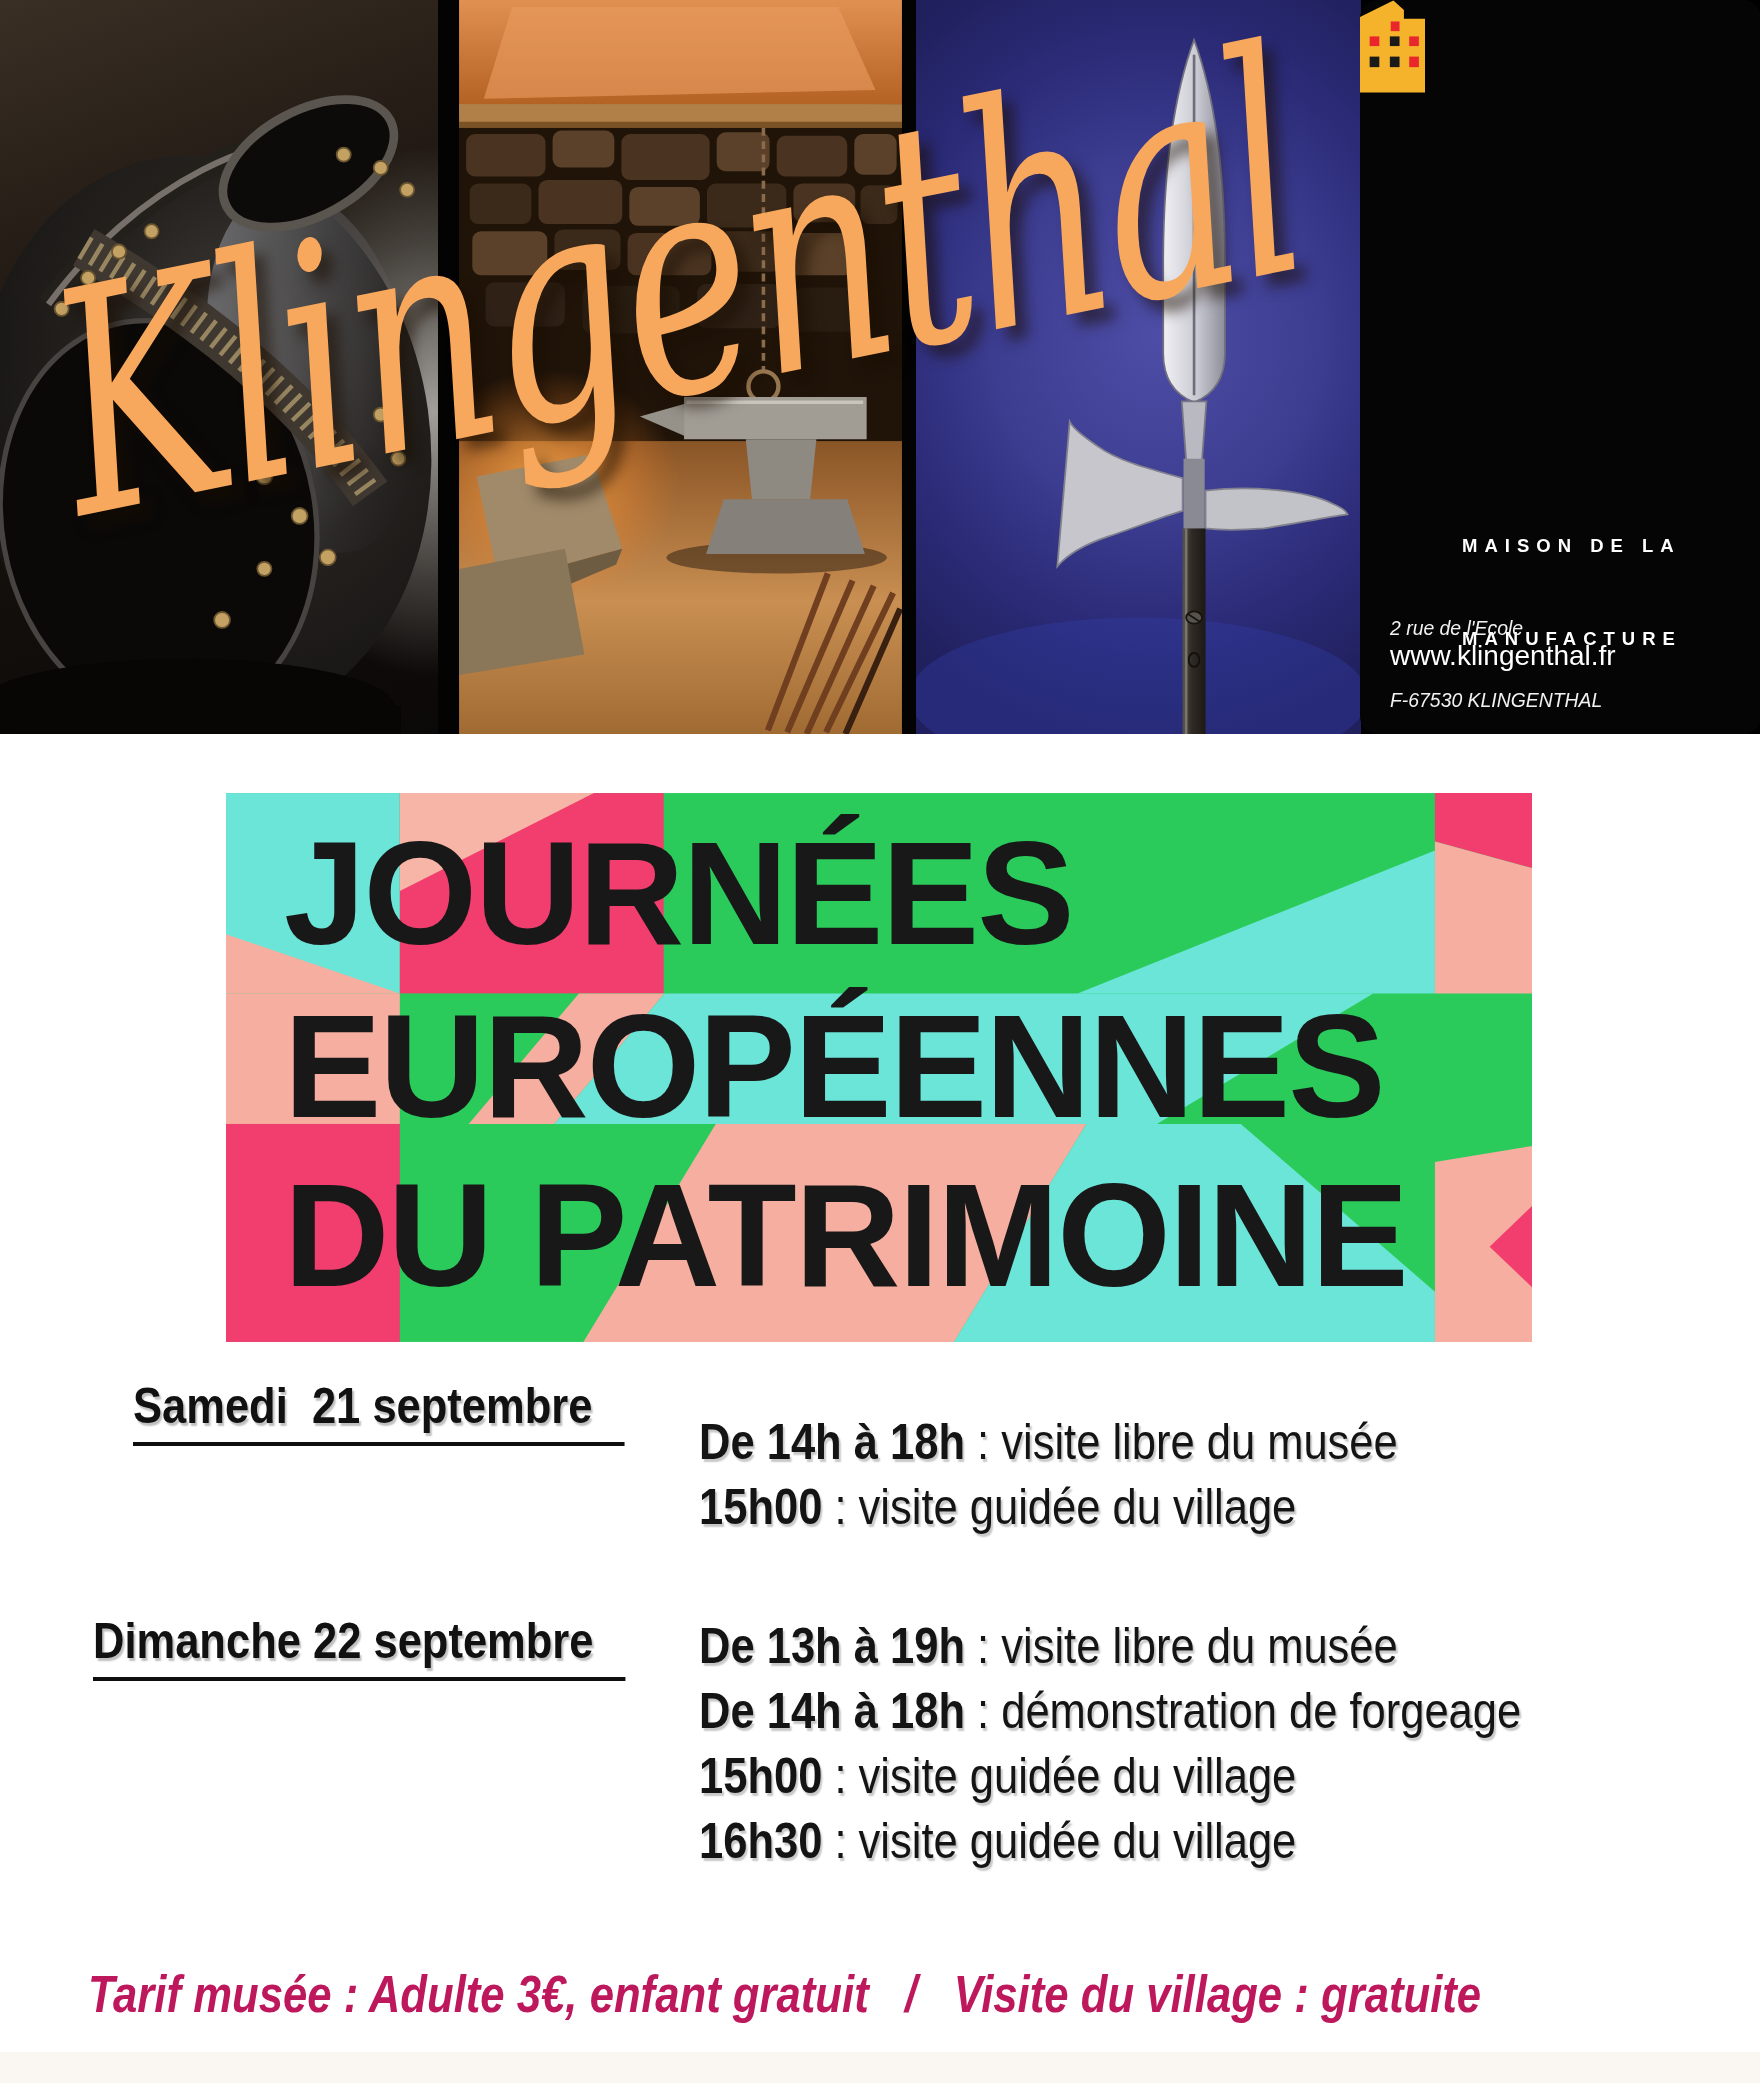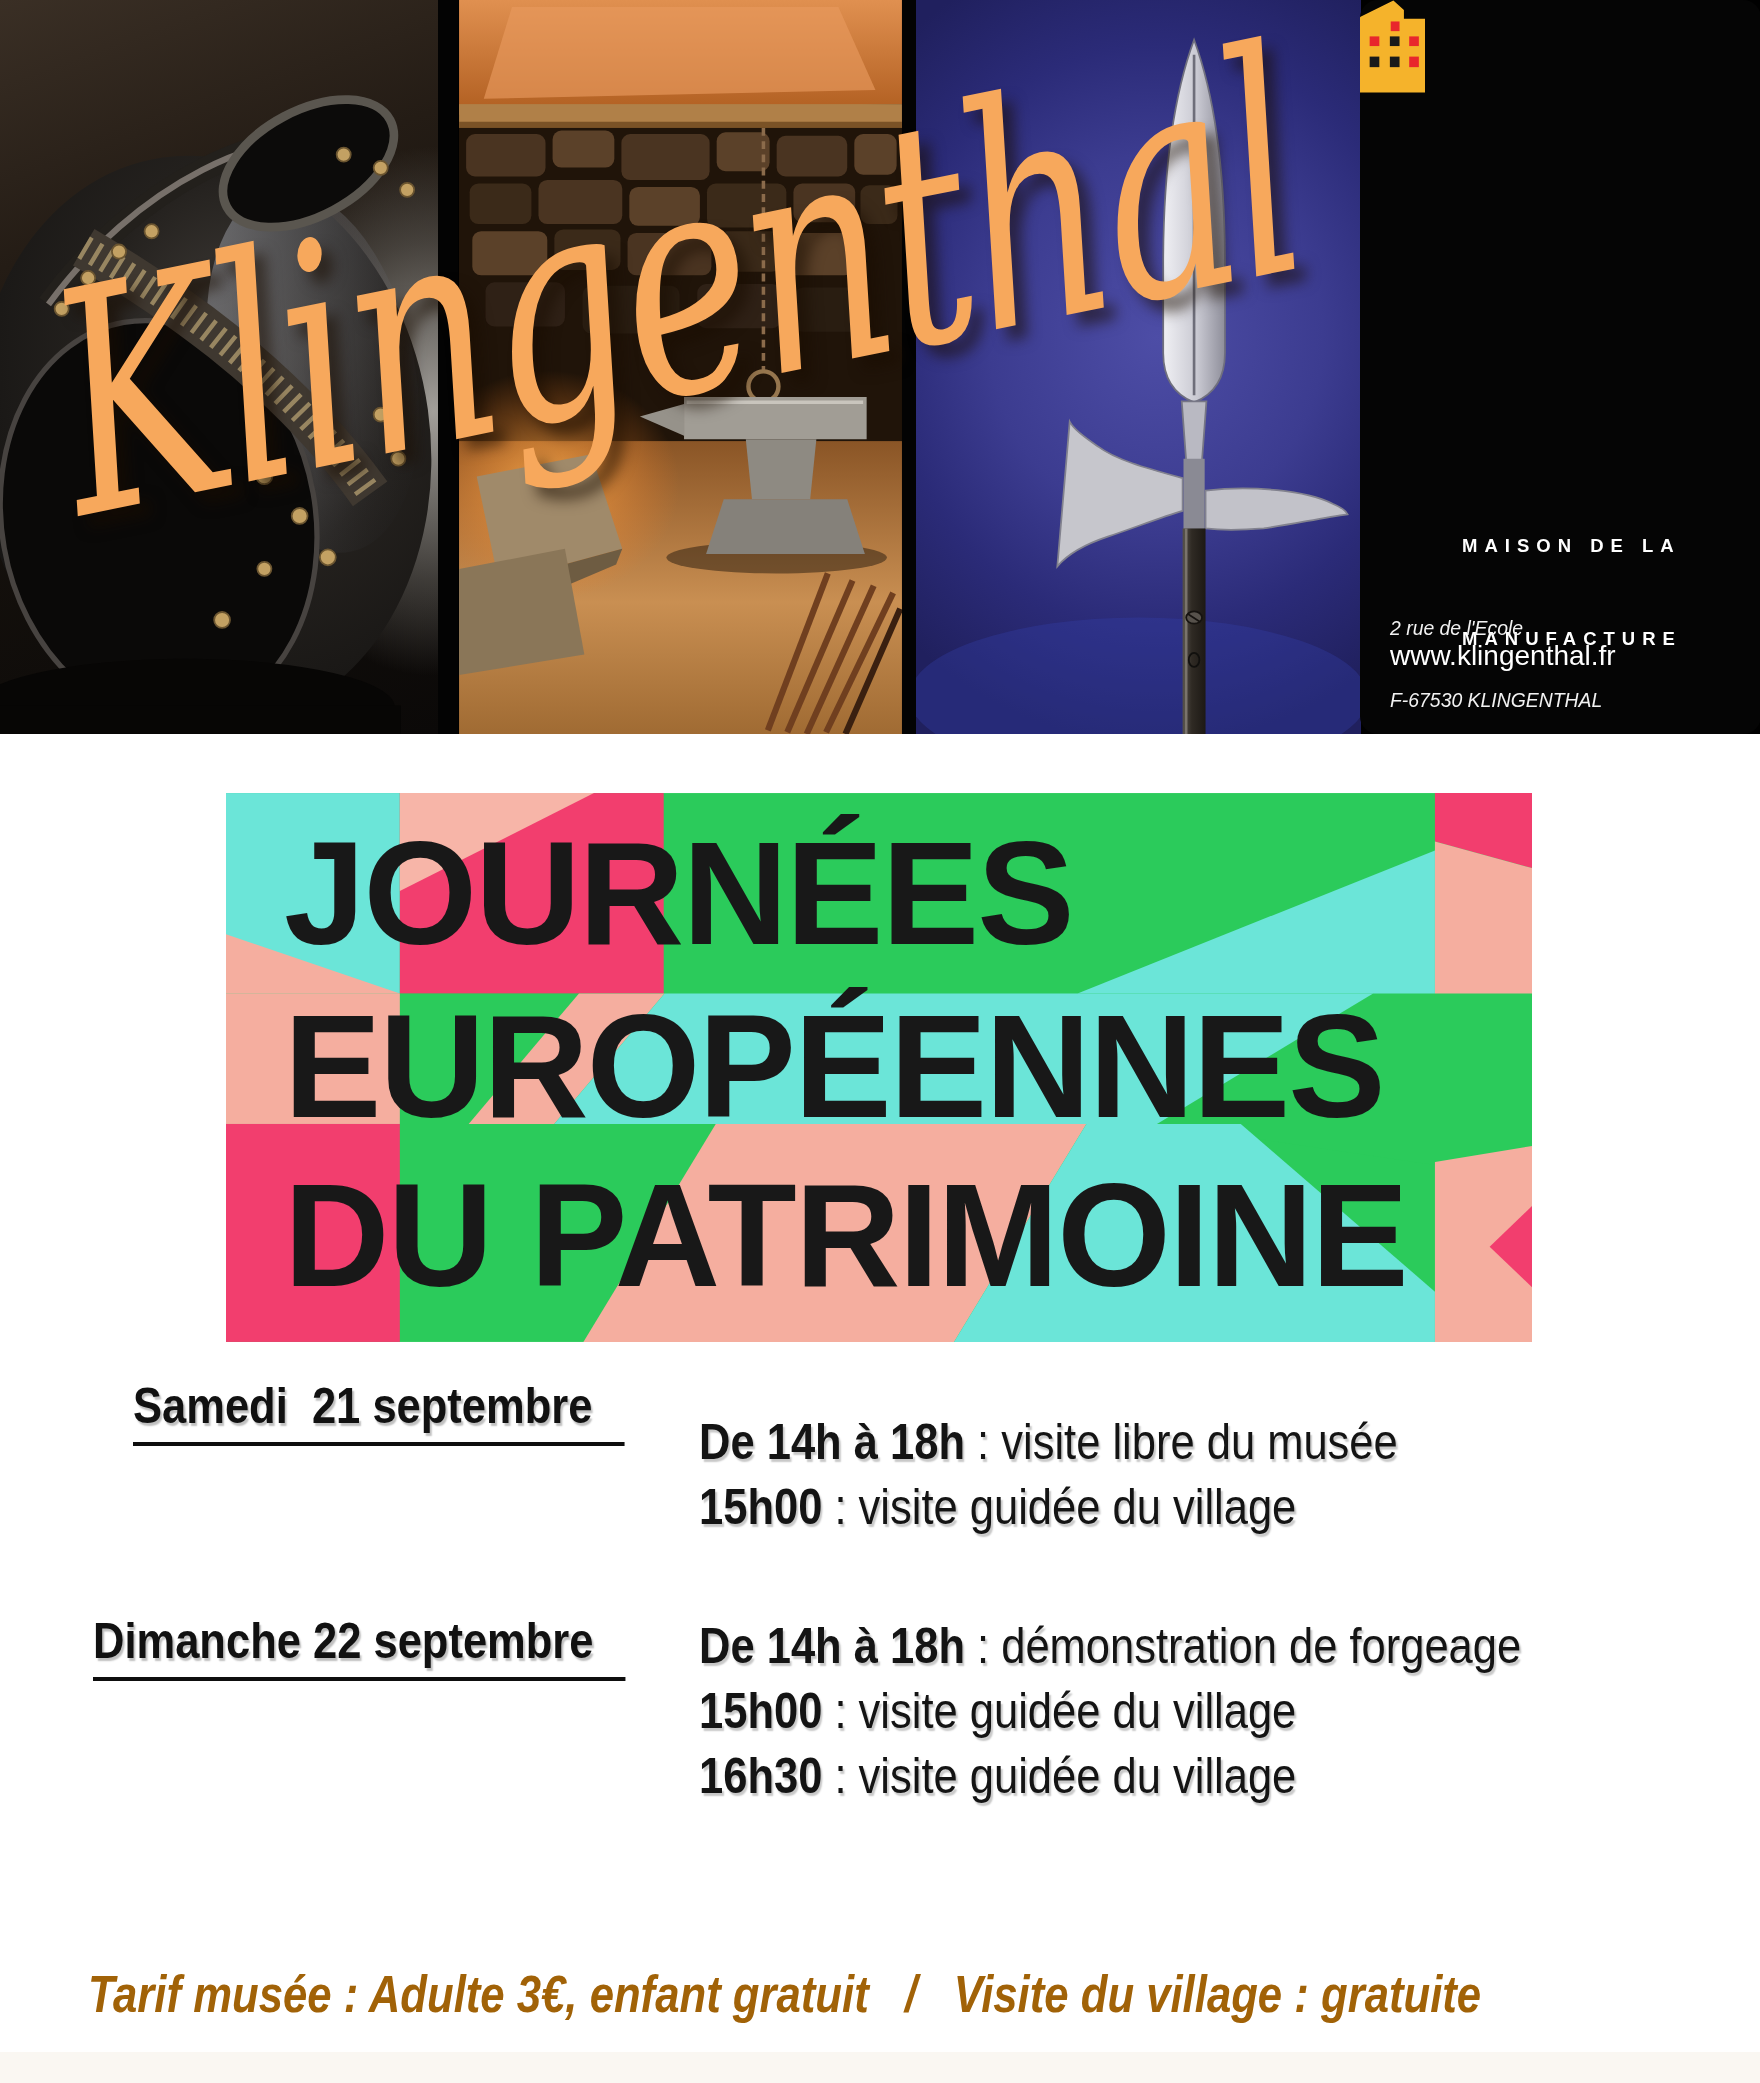--- a/index.html
+++ b/index.html
@@ -54,21 +54,21 @@
                text-shadow:2.2px 2.6px 1.8px rgba(0,0,0,0.22);}
   .sched-items .line{line-height:65px;white-space:pre;}
   .sched-items .t{font-weight:bold;}
   .lbl-sam{left:93px;top:1379px;margin-left:40px;}
   .it-sam{left:699px;top:1410px;}
   .lbl-dim{left:93px;top:1614px;}
   .it-dim{left:699px;top:1614px;}
 
   
   .tarif{position:absolute;left:88px;top:1966px;font-size:52px;font-weight:bold;
-         font-style:italic;color:#a16207;line-height:1.1;}
+         font-style:italic;color:#be185d;line-height:1.1;}
   .bottom-strip{position:absolute;left:0;top:2052px;width:1761px;height:32px;background:#faf7f2;}
 </style>
 </head>
 <body>
 
 <div class="poster">
 
   <div class="banner">
 
     <div class="panel p1">
@@ -279,20 +279,21 @@
   </div>
   <div class="sched-items it-sam">
     <div class="line"><span class="cond"><span class="t">De 14h à 18h</span><span class="d"> : visite libre du musée</span></span></div>
     <div class="line"><span class="cond"><span class="t">15h00</span><span class="d"> : visite guidée du village</span></span></div>
   </div>
 
   <div class="sched-label lbl-dim">
     <span class="cond">Dimanche 22 septembre</span>
   </div>
   <div class="sched-items it-dim">
+    <div class="line"><span class="cond"><span class="t">De 13h à 19h</span><span class="d"> : visite libre du musée</span></span></div>
     <div class="line"><span class="cond"><span class="t">De 14h à 18h</span><span class="d"> : démonstration de forgeage</span></span></div>
     <div class="line"><span class="cond"><span class="t">15h00</span><span class="d"> : visite guidée du village</span></span></div>
     <div class="line"><span class="cond"><span class="t">16h30</span><span class="d"> : visite guidée du village</span></span></div>
   </div>
 
   <div class="tarif">
     <span class="cond" style="transform:scaleX(0.84);">Tarif musée : Adulte 3€, enfant gratuit   /   Visite du village : gratuite</span>
   </div>
   <div class="bottom-strip"></div>
 

